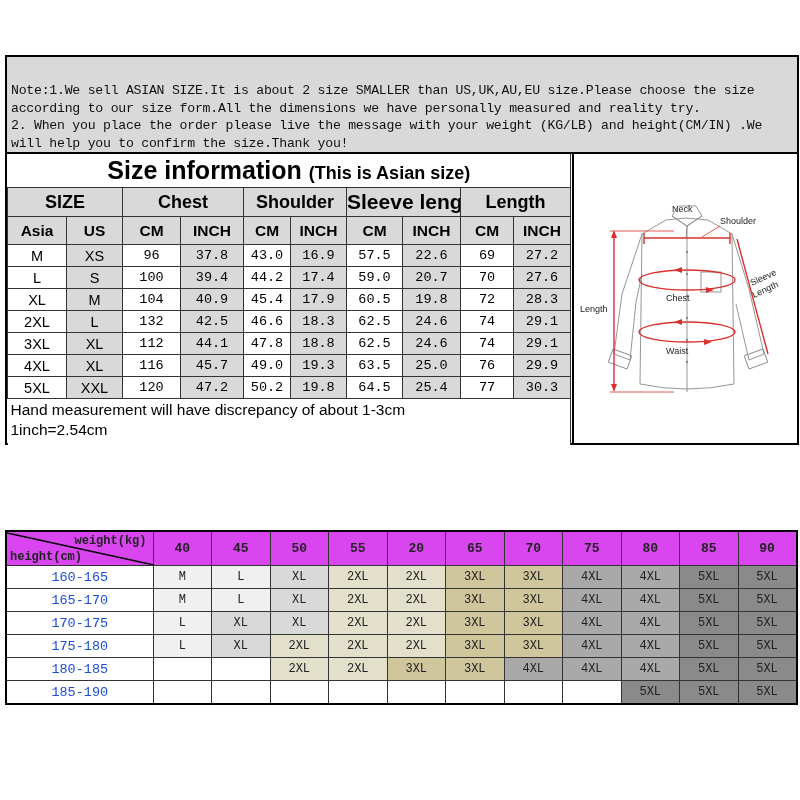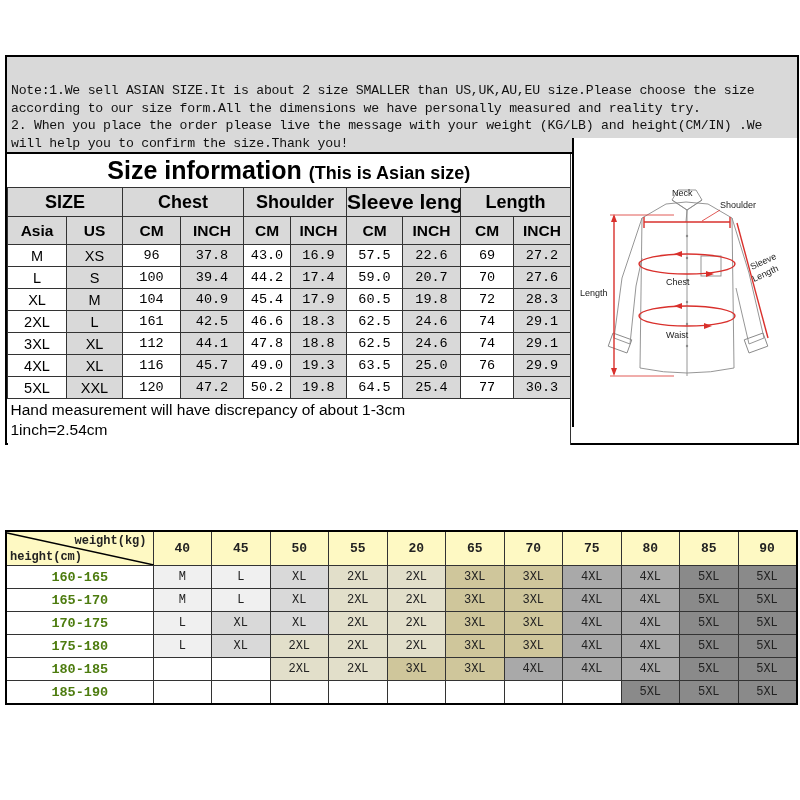--- a/index.html
+++ b/index.html
@@ -11,25 +11,25 @@
   .sizetbl .title{height:33px;font-weight:bold;font-size:25px;background:#fff;border-top:none;border-left:none;}
   .sizetbl .title .small{font-size:18px;margin-top:13px;}
   .sizetbl .grp td{height:28px;font-weight:bold;font-size:18px;background:#d9d9d9;margin-left:8px;}
   .sizetbl .grp td.sl{font-size:21px;}
   .sizetbl .sub td{height:27px;font-weight:bold;font-size:15.5px;background:#d9d9d9;}
   .sizetbl .row td{height:21px;font-size:14.5px;}
   .sizetbl .row td.n{font-family:"Liberation Mono","DejaVu Sans Mono",monospace;font-size:13.5px;}
   .sizetbl .row td.g{background:#d9d9d9;}
   .sizetbl .row td.w{background:#fff;}
   .sizetbl .foot td{height:44px;text-align:left;vertical-align:top;font-size:15.5px;line-height:20px;padding:1px 3px;background:#fff;border-bottom:none;border-left:none;white-space:normal;}
-  .diagram{position:absolute;left:565px;top:81px;width:225px;height:289px;border-left:2px solid #000;box-sizing:border-box;background:#fff;}
+  .diagram{position:absolute;left:565px;top:97px;width:225px;height:289px;border-left:2px solid #000;box-sizing:border-box;background:#fff;}
   .wtbl{position:absolute;left:5px;top:530px;border-collapse:collapse;table-layout:fixed;border:2px solid #000;}
   .wtbl td{border:1px solid #333;text-align:center;padding:0;font-family:"Liberation Mono","DejaVu Sans Mono",monospace;font-size:12px;height:22px;color:#222;}
-  .wtbl .hdr td{height:33px;font-weight:bold;font-size:13px;background:#fef9c3;text-align:center;}
-  .wtbl td.h{font-size:13.5px;font-weight:bold;color:#4d7c0f;}
+  .wtbl .hdr td{height:33px;font-weight:bold;font-size:13px;background:#d946ef;text-align:center;}
+  .wtbl td.h{font-size:13.5px;font-weight:normal;color:#1d4ed8;}
   .corner{position:relative;height:33px;}
   .corner .wk{position:absolute;right:6px;top:2px;font-size:12px;font-weight:bold;}
   .corner .hc{position:absolute;left:3px;bottom:1px;font-size:12px;font-weight:bold;}
   .corner svg{position:absolute;left:0;top:0;}
 </style>
 </head>
 <body>
 
 <div class="topbox">
   <div class="note"><span>Note:1.We sell ASIAN SIZE.It is about 2 size SMALLER than US,UK,AU,EU size.Please choose the size</span>
@@ -110,21 +110,21 @@
           <td class="w n">45.4</td>
           <td class="g n">17.9</td>
           <td class="w n">60.5</td>
           <td class="g n">19.8</td>
           <td class="w n">72</td>
           <td class="g n">28.3</td>
         </tr>
         <tr class="row">
           <td class="w">2XL</td>
           <td class="g">L</td>
-          <td class="w n">161</td>
+          <td class="w n">132</td>
           <td class="g n">42.5</td>
           <td class="w n">46.6</td>
           <td class="g n">18.3</td>
           <td class="w n">62.5</td>
           <td class="g n">24.6</td>
           <td class="w n">74</td>
           <td class="g n">29.1</td>
         </tr>
         <tr class="row">
           <td class="w">3XL</td>

